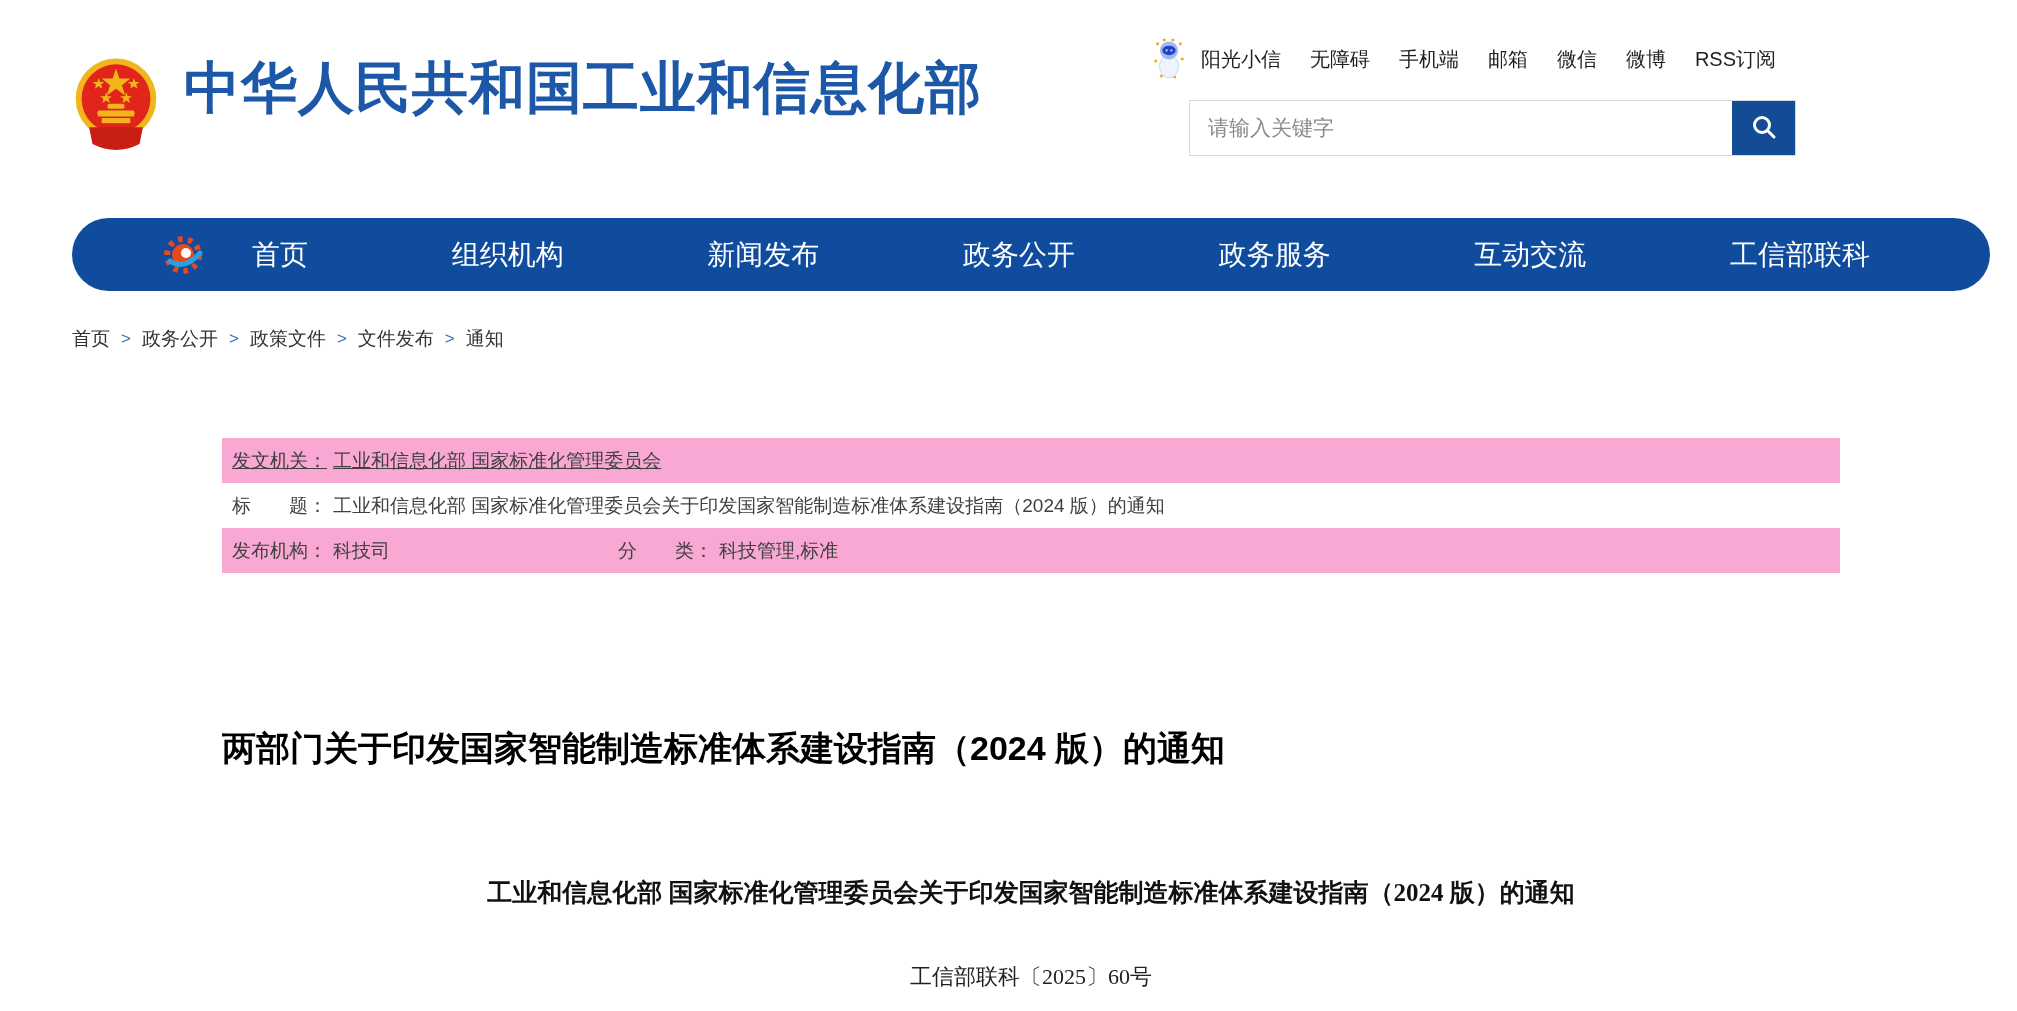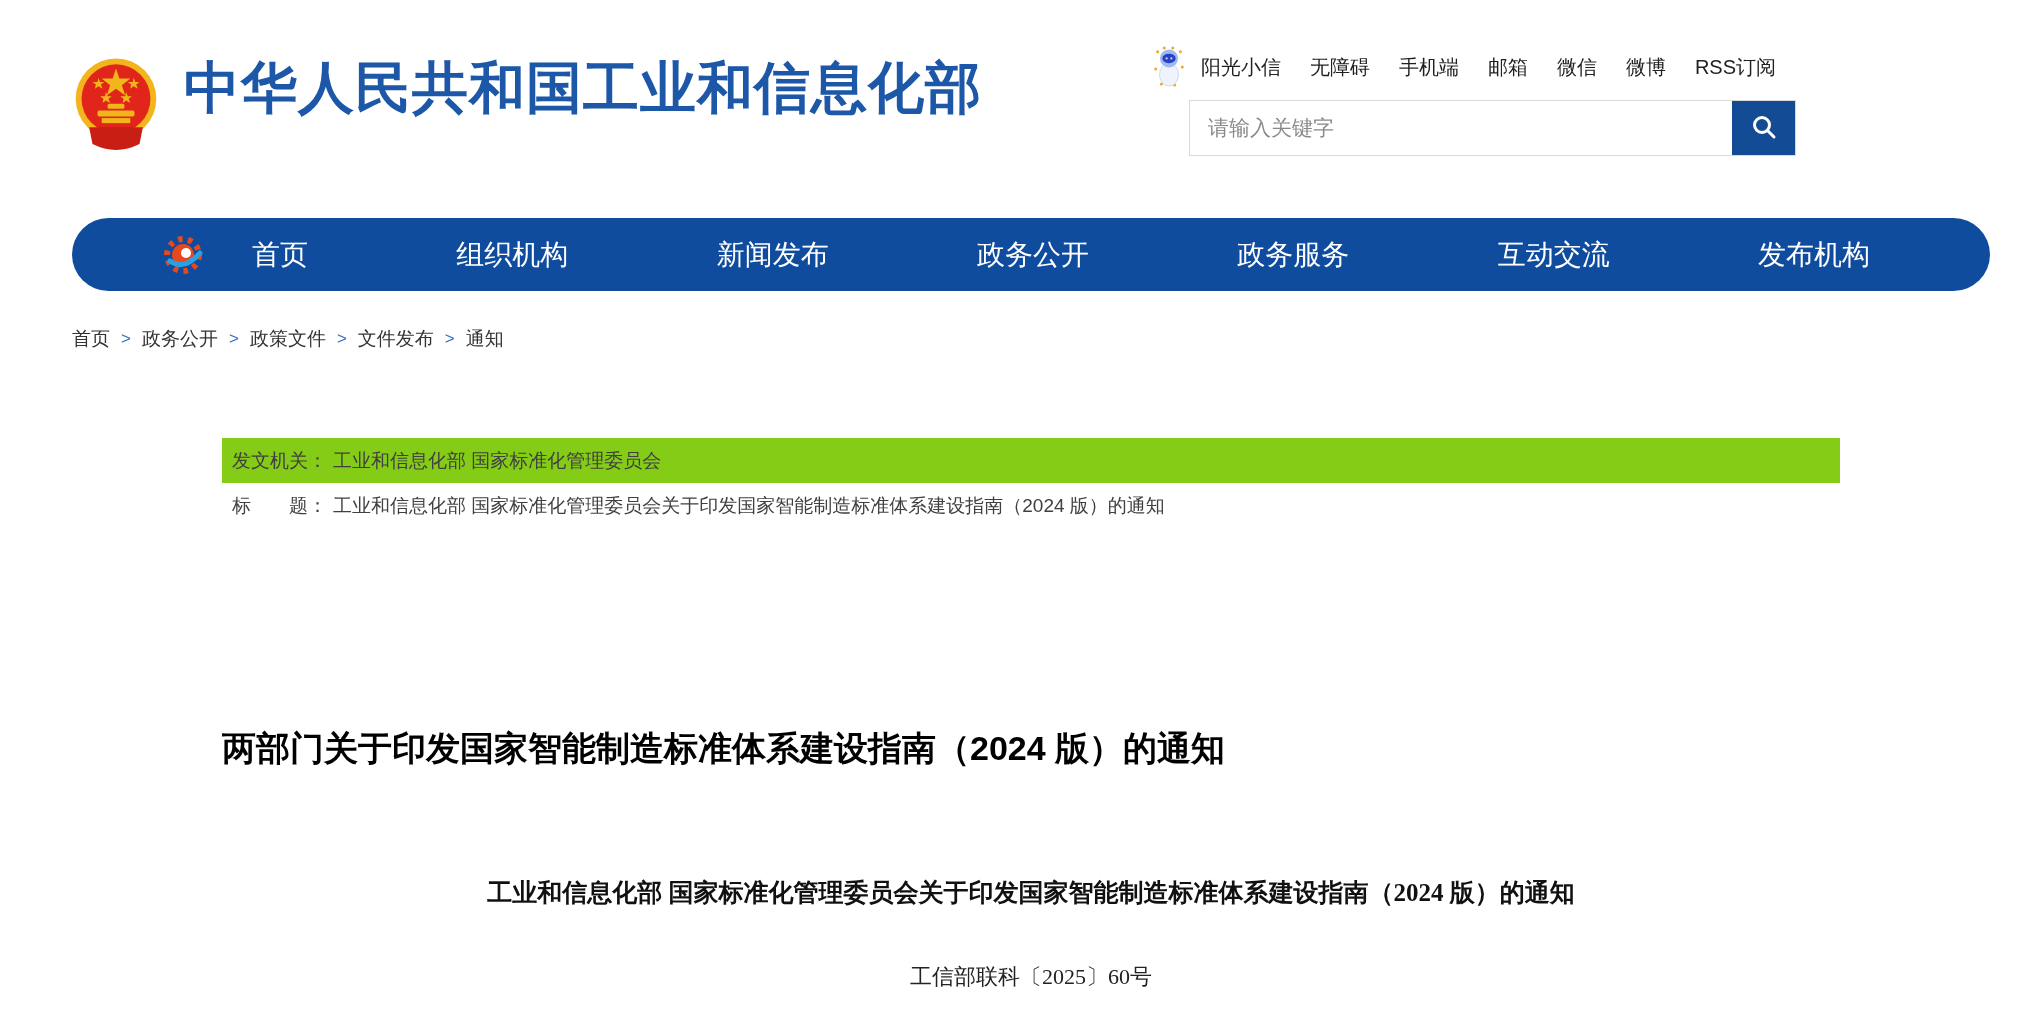--- a/index.html
+++ b/index.html
@@ -8,21 +8,21 @@
   .serif { font-family:"Liberation Serif","DejaVu Serif",serif; }
 
   .page { position:relative; width:1818px; height:1011px; background:#fff; }
 
   
   .emblem { position:absolute; left:74px; top:50px; width:84px; height:116px; }
   .brand-text { position:absolute; left:184px; top:60px; }
   .site-title { font-size:56px; font-weight:900; color:#1d57a8; letter-spacing:1px; line-height:1; }
   .site-subtitle { margin-top:12px; font-size:23px; font-weight:700; color:#1d57a8; }
 
-  .utility { position:absolute; top:48px; right:42px; height:38px;
+  .utility { position:absolute; top:40px; right:42px; height:38px;
              display:flex; align-items:center; gap:29px; }
   .utility a { font-size:20px; color:#1f1f1f; text-decoration:none; white-space:nowrap; cursor:pointer; }
   .mascot { width:38px; height:42px; margin-right:-16px; display:inline-block; }
 
   .searchbox { position:absolute; top:100px; right:22px; width:607px; height:56px;
                border:1px solid #d9d9d9; background:#fca5a5; display:flex; align-items:stretch; }
   .searchbox input { flex:1; border:none; outline:none; padding:0 18px; font-size:21px;
                      color:#333; font-family:inherit; }
   .searchbox input::placeholder { color:#8a8a8a; }
   .search-btn { width:63px; border:none; background:#134b94; cursor:pointer;
@@ -40,21 +40,21 @@
   
   .breadcrumb { position:absolute; top:326px; left:72px; font-size:19px; color:#333;
                 display:flex; align-items:center; gap:11px; }
   .breadcrumb a { color:#333; text-decoration:none; cursor:pointer; }
   .breadcrumb .sep { color:#2f6fc0; font-size:17px; }
 
   
   .meta-table { position:absolute; top:438px; left:222px; width:1618px; }
   .meta-row { height:45px; line-height:45px; font-size:19px; color:#404040;
               padding-left:10px; white-space:nowrap; }
-  .meta-row.odd { background:#84cc16; }
+  .meta-row.odd { background:#f9a8d4;text-decoration:underline; }
   .meta-row .label { color:#404040; margin-right:6px; }
   .meta-cell { display:inline-block; }
   .meta-cell.first { width:386px; }
 
   
   .article-title { position:absolute; top:726px; left:222px; width:1618px;
                    text-align:left; font-size:34px; font-weight:700; color:#000; }
   .article-subtitle { position:absolute; top:876px; left:222px; width:1618px;
                       text-align:center; font-size:25px; font-weight:700; color:#111; }
   .doc-number { position:absolute; top:962px; left:222px; width:1618px;
@@ -125,21 +125,21 @@
       <circle cx="26" cy="22" r="5" fill="#ffffff"></circle>
       <path d="M10 30 Q 24 40 40 22" fill="none" stroke="#2aa0e0" stroke-width="5" stroke-linecap="round"></path>
     </svg>
     <div class="nav-items">
       <a>首页</a>
       <a>组织机构</a>
       <a>新闻发布</a>
       <a>政务公开</a>
       <a>政务服务</a>
       <a>互动交流</a>
-      <a>发布机构</a>
+      <a>工信部联科</a>
     </div>
   </nav>
 
   <div class="breadcrumb">
     <a>首页</a>
     <span class="sep">&gt;</span>
     <a>政务公开</a>
     <span class="sep">&gt;</span>
     <a>政策文件</a>
     <span class="sep">&gt;</span>
@@ -148,19 +148,22 @@
     <a>通知</a>
   </div>
 
   <div class="meta-table">
     <div class="meta-row odd">
       <span class="label">发文机关：</span><span class="value">工业和信息化部 国家标准化管理委员会</span>
     </div>
     <div class="meta-row">
       <span class="label">标　　题：</span><span class="value">工业和信息化部 国家标准化管理委员会关于印发国家智能制造标准体系建设指南（2024 版）的通知</span>
     </div>
+    <div class="meta-row odd">
+      <span class="meta-cell first"><span class="label">发布机构：</span><span class="value">科技司</span></span><span class="meta-cell"><span class="label">分　　类：</span><span class="value">科技管理,标准</span></span>
+    </div>
   </div>
 
   <h1 class="article-title">两部门关于印发国家智能制造标准体系建设指南（2024 版）的通知</h1>
   <div class="article-subtitle serif">工业和信息化部 国家标准化管理委员会关于印发国家智能制造标准体系建设指南（2024 版）的通知</div>
   <div class="doc-number serif">工信部联科〔2025〕60号</div>
 
 </div>
 
 </body></html>

